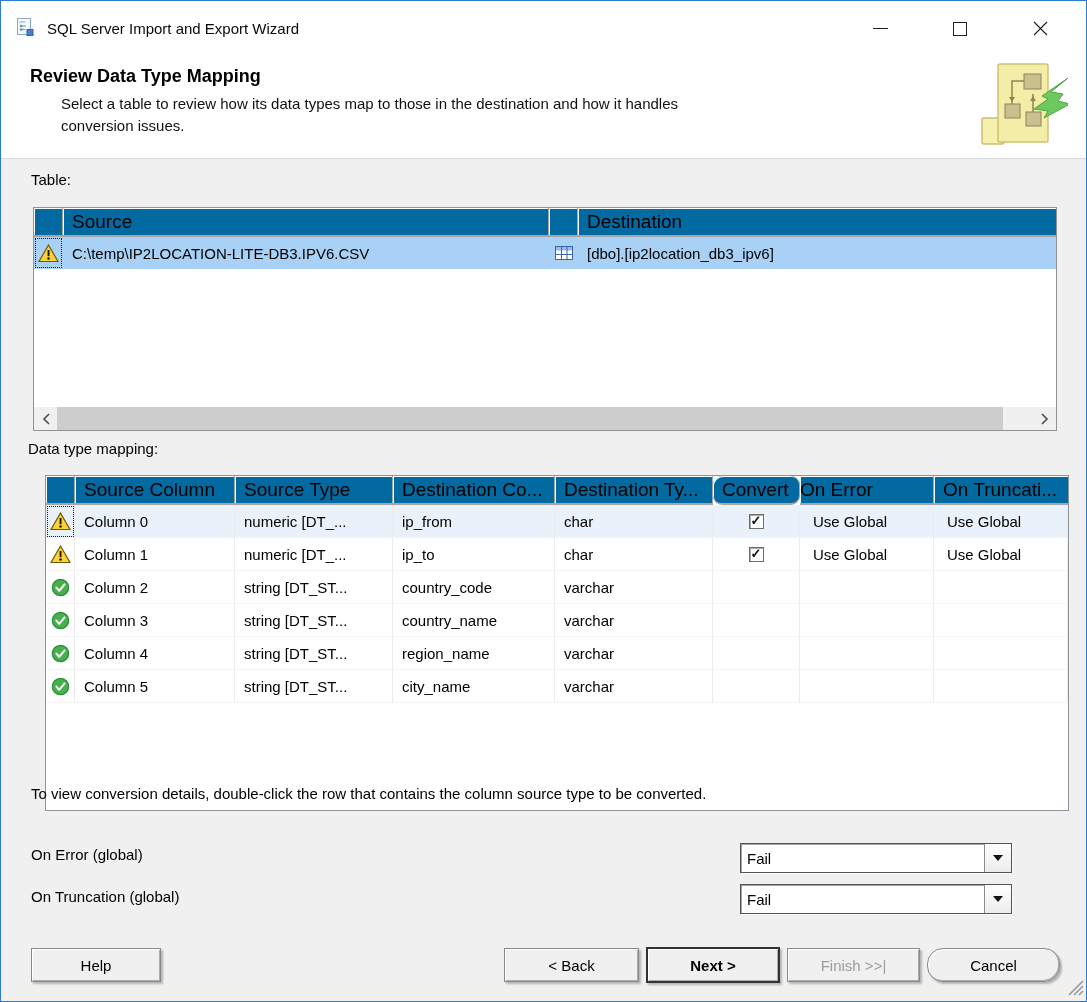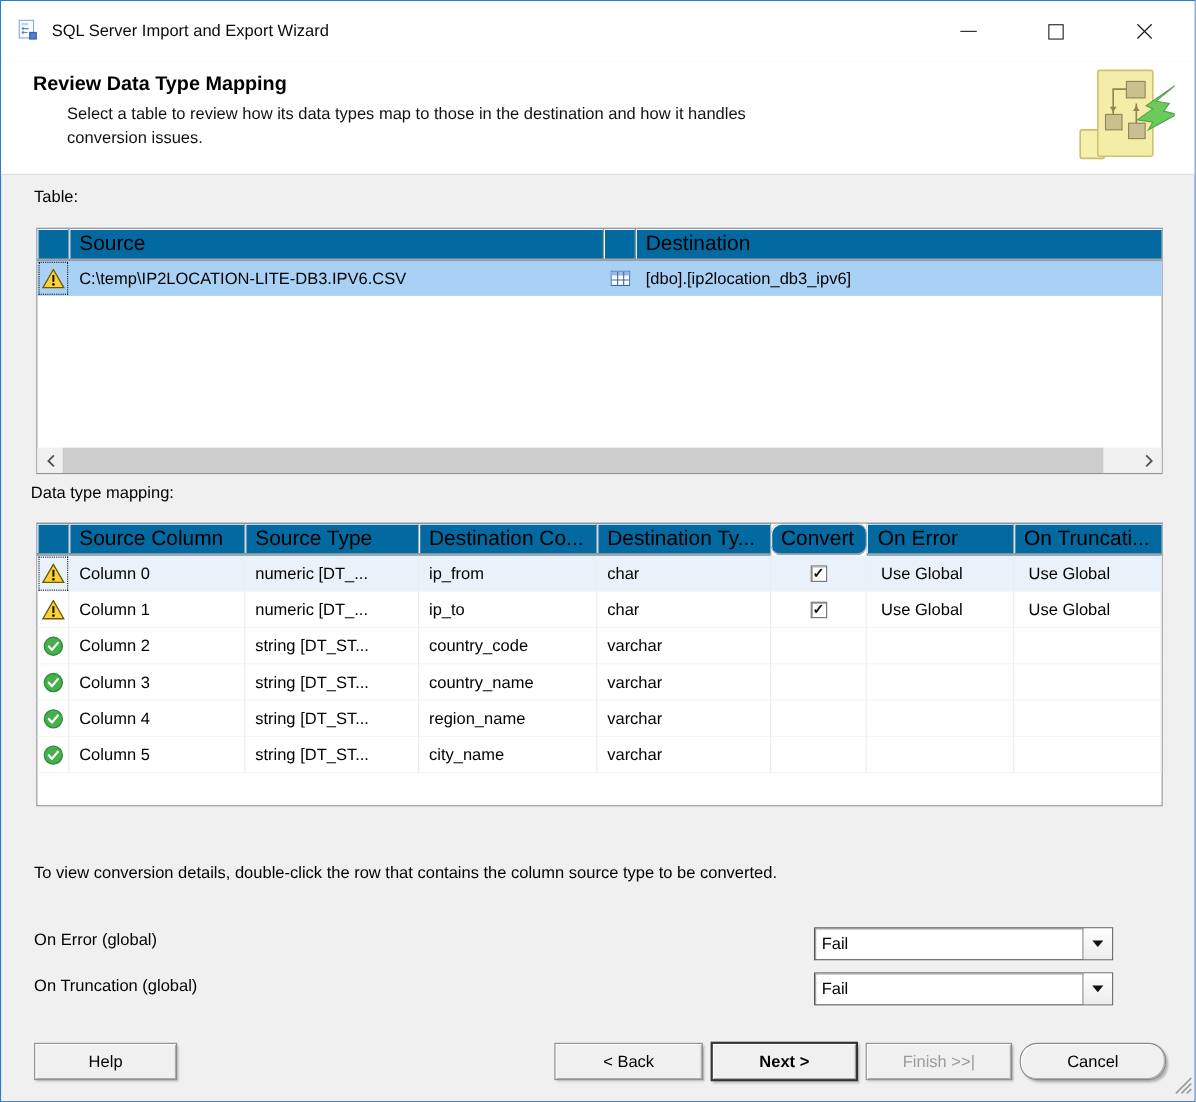--- a/index.html
+++ b/index.html
@@ -44,32 +44,32 @@
   .g1c1{width:486px;flex:0 0 486px;}
   .g1c2{width:29px;flex:0 0 29px;}
   .g1c3{flex:1;}
   .row-sel{background:#a9d1f5;}
   
   .hscroll{position:absolute;left:0;right:0;bottom:0;height:23px;background:#f0f0f0;display:flex;align-items:stretch;}
   .sb-btn{width:23px;display:flex;align-items:center;justify-content:center;}
   .sb-thumb{width:946px;background:#cdcdcd;}
   .sb-gap{flex:1;}
   
-  #grid2{left:32px;top:474px;width:1024px;height:258px;}
+  #grid2{left:44px;top:474px;width:1024px;height:336px;}
   #grid2 .grow{height:33px;}
   .g2c0{width:29px;flex:0 0 29px;}
   .g2c1{width:160px;flex:0 0 160px;}
   .g2c2{width:158px;flex:0 0 158px;}
   .g2c3{width:162px;flex:0 0 162px;}
   .g2c4{width:158px;flex:0 0 158px;}
   .g2c5{width:87px;flex:0 0 87px;justify-content:center;padding-left:0;}
   .g2c6{width:134px;flex:0 0 134px;padding-left:13px;}
   .g2c7{flex:1;padding-left:13px;}
   .gh.g2c5{justify-content:flex-start;padding-left:9px;border-radius:9px;}
-  .gh.g2c6{padding-left:10px;}
+  .gh.g2c6{padding-left:0;}
   .gh.g2c7{padding-left:9px;}
   .row-soft{background:#e9f2fb;}
   
   .cb{width:15px;height:15px;background:#fff;border:1px solid #6d6d6d;
       box-shadow:inset 1px 1px 0 #ababab;display:flex;align-items:center;justify-content:center;}
   .cb span{font-size:13px;font-weight:bold;color:#101010;line-height:1;margin-top:-1px;}
   
   .combo{position:absolute;width:272px;height:30px;background:#fff;border:1px solid #555;
       box-shadow:inset 1px 1px 0 #a3a3a3, 1px 1px 0 #fbfbfb;display:flex;align-items:stretch;}
   .combo-text{flex:1;display:flex;align-items:center;padding-left:6px;font-size:15px;}

